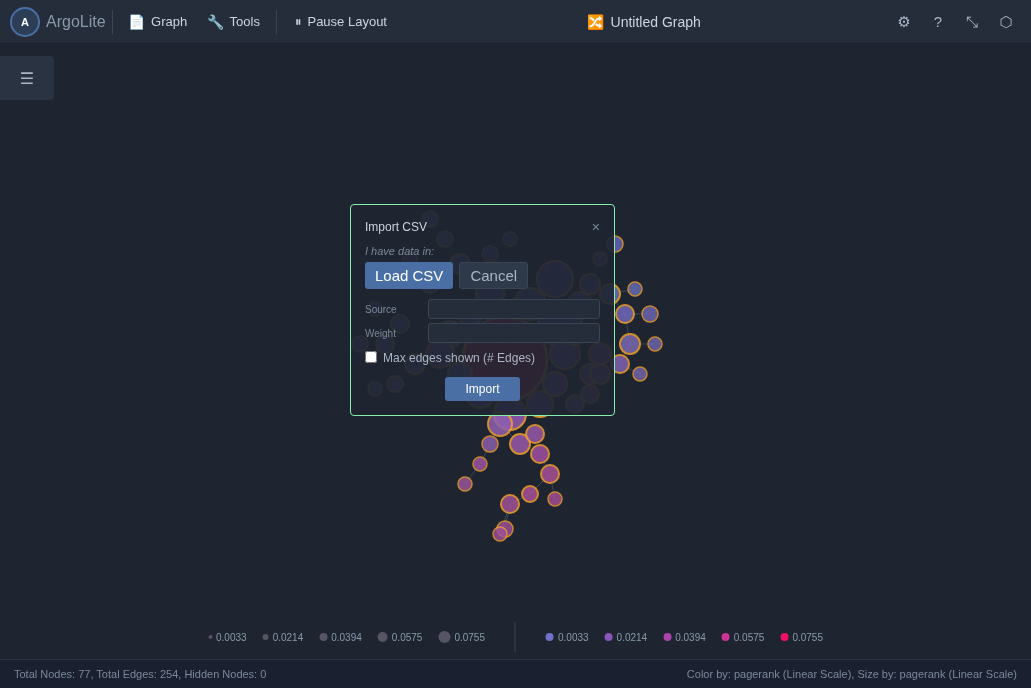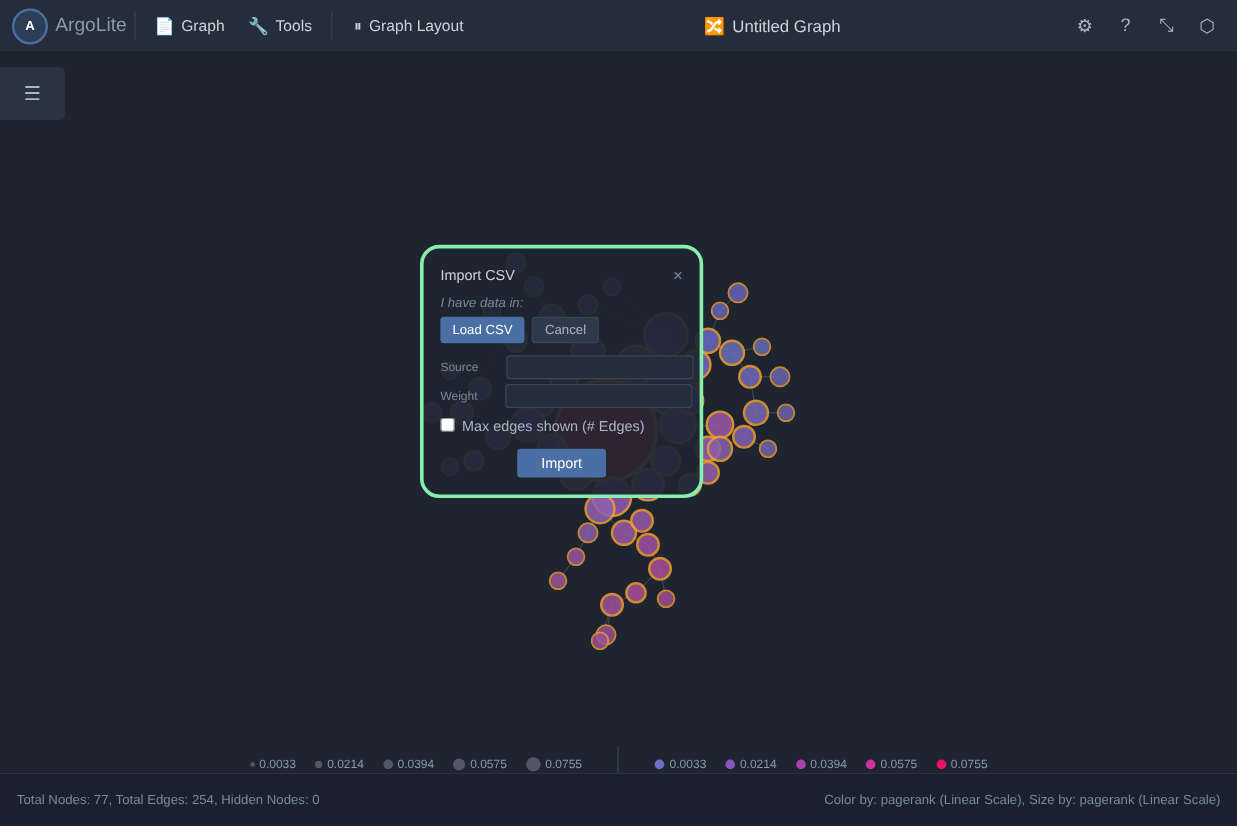--- a/index.html
+++ b/index.html
@@ -138,40 +138,40 @@
     .legend-divider-v {
       width: 1px; height: 30px;
       background: #3a4555;
       margin: 0 10px;
     }
 
     
     #status-bar {
       position: absolute;
       bottom: 0; left: 0; right: 0;
-      height: 44px;
+      height: 29px;
       background: #1a2030;
       border-top: 1px solid #2a3342;
       display: flex;
       align-items: center;
       padding: 0 14px;
       font-size: 11px;
       color: #7a8899;
     }
     #status-left { flex: 0 0 auto; }
     #status-right { margin-left: auto; font-size: 11px; color: #7a8899; }
 
     
     #import-dialog {
       position: absolute;
       top: 160px; left: 350px;
-      width: 236px;
+      width: 265px;
       background: rgba(30, 37, 50, 0.92);
-      border: 3px solid #86efac;
-      border-radius: 16px;
+      border: 1px solid #86efac;
+      border-radius: 4px;
       padding: 14px;
       z-index: 5;
       font-size: 12px;
       color: #aab5c5;
     }
     .dialog-header {
       display: flex; align-items: center; justify-content: space-between;
       margin-bottom: 10px;
     }
     .dialog-title { font-size: 12px; color: #cdd3de; font-weight: 500; }
@@ -184,21 +184,21 @@
       border-radius: 3px;
       color: #cdd3de;
       padding: 4px 6px;
       font-size: 11px;
       margin-bottom: 8px;
     }
     .dialog-row { display: flex; gap: 6px; margin-bottom: 8px; }
     .dialog-btn {
       padding: 4px 10px;
       border-radius: 3px;
-      font-size: 11px;
+      font-size: 15px;
       cursor: pointer;
     }
     .dialog-btn-primary {
       background: #4a6fa5;
       color: #fff;
       border: none;
     }
     .dialog-btn-secondary {
       background: #2e3a4a;
       color: #aab5c5;
@@ -261,21 +261,21 @@
     <span class="nav-item-icon">📄</span>
     <span>Graph</span>
   </div>
   <div class="nav-item">
     <span class="nav-item-icon">🔧</span>
     <span>Tools</span>
   </div>
   <div class="nav-divider"></div>
   <button class="pause-btn">
     <span class="pause-icon">⏸</span>
-    <span>Graph Layout</span>
+    <span>Pause Layout</span>
   </button>
 
   <div class="nav-spacer"></div>
 
   <div class="nav-graph-title">
     <span class="nav-graph-icon">🔀</span>
     <span>Untitled Graph</span>
   </div>
 
   <div class="nav-spacer"></div>

